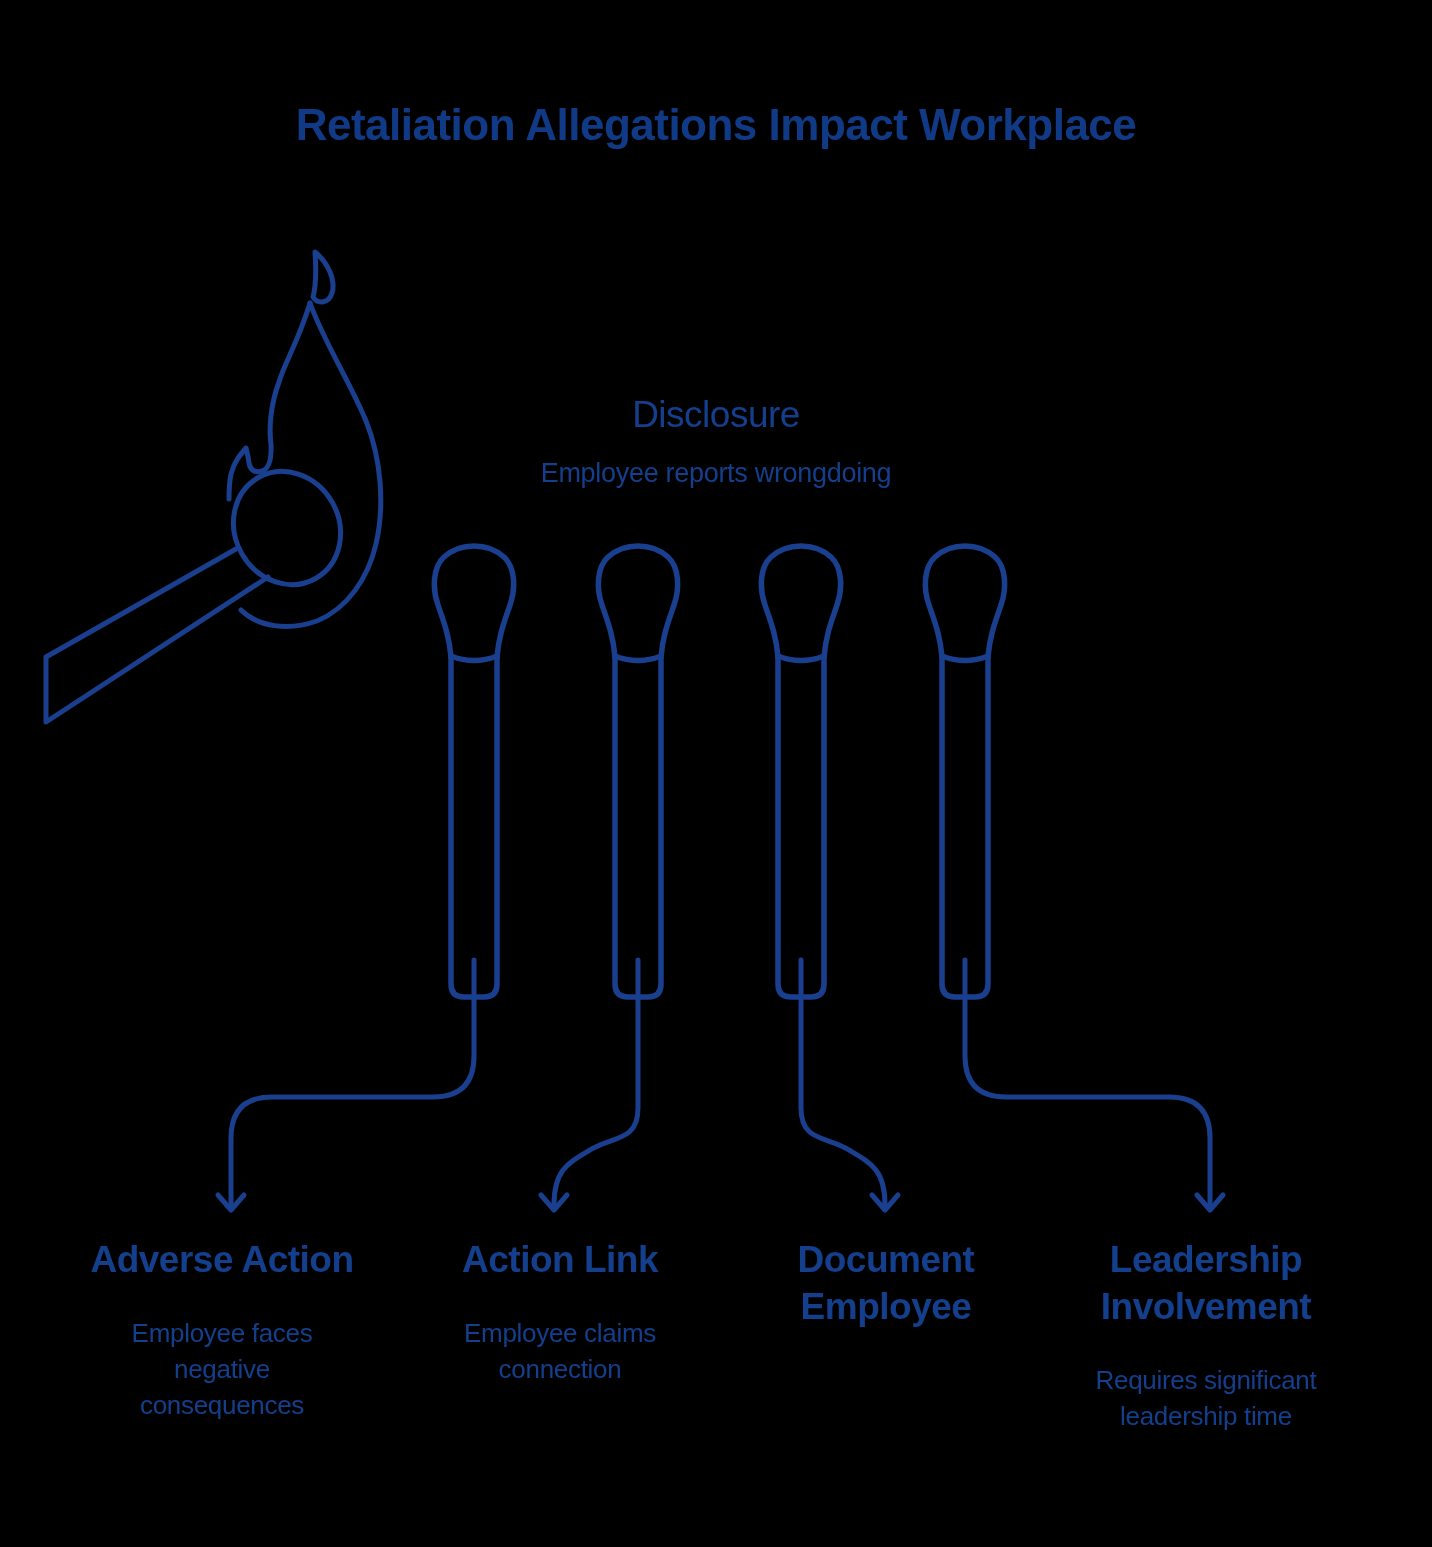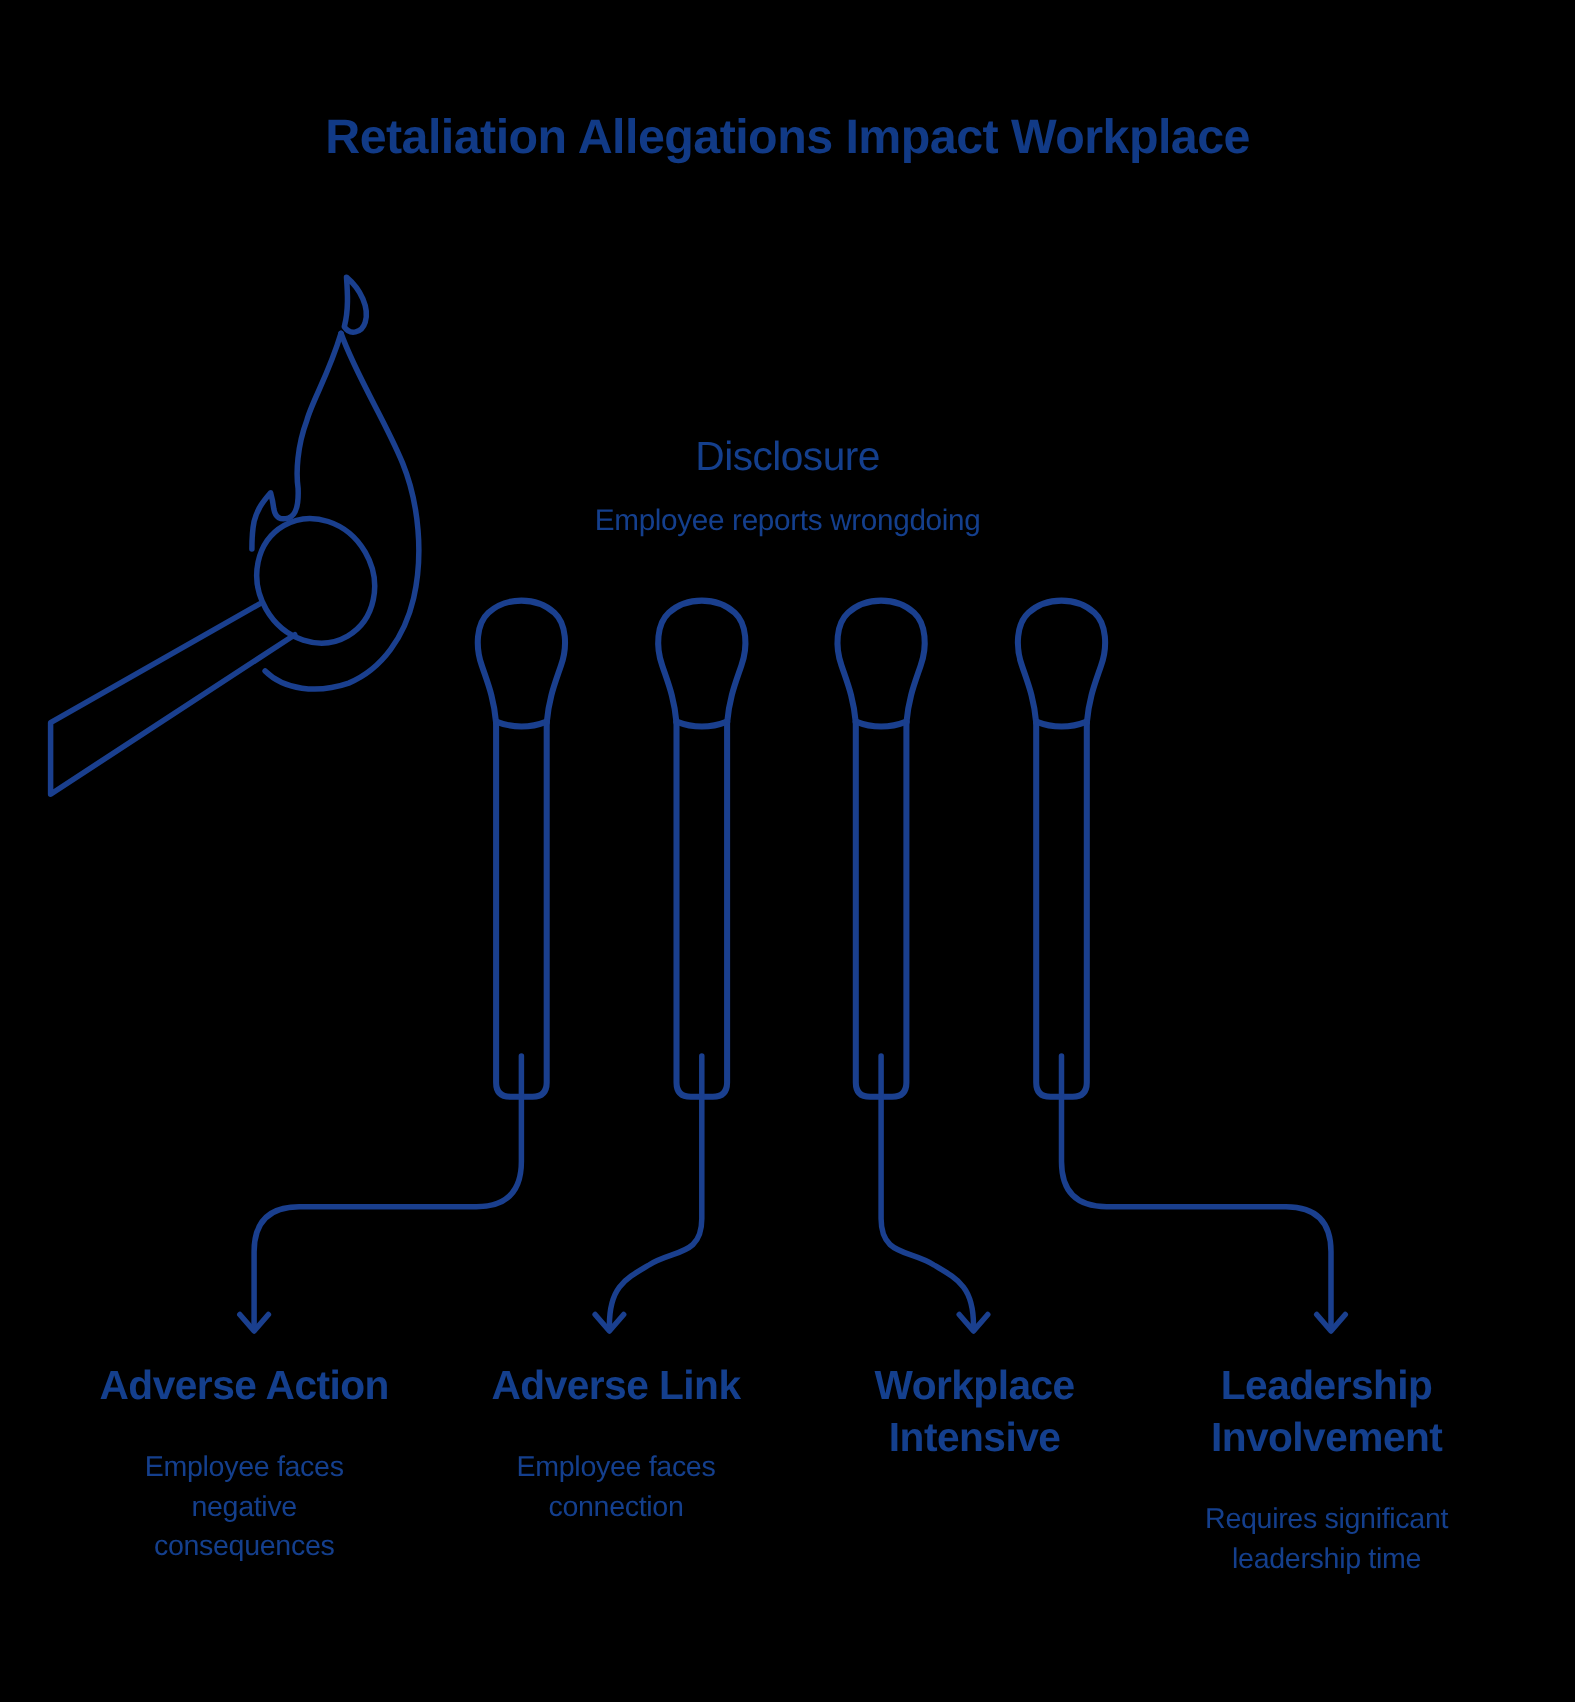--- a/index.html
+++ b/index.html
@@ -111,24 +111,24 @@
   </svg>
 
   <div class="source-heading">Disclosure</div>
   <div class="source-desc">Employee reports wrongdoing</div>
 
   <div class="outcome-col col-1">
     <div class="outcome-heading">Adverse Action</div>
     <div class="outcome-desc">Employee faces negative consequences</div>
   </div>
   <div class="outcome-col col-2">
-    <div class="outcome-heading">Adverse Link</div>
-    <div class="outcome-desc">Employee faces connection</div>
+    <div class="outcome-heading">Action Link</div>
+    <div class="outcome-desc">Employee claims connection</div>
   </div>
   <div class="outcome-col col-3">
-    <div class="outcome-heading">Workplace Intensive</div>
+    <div class="outcome-heading">Document Employee</div>
   </div>
   <div class="outcome-col col-4">
     <div class="outcome-heading">Leadership Involvement</div>
     <div class="outcome-desc">Requires significant leadership time</div>
   </div>
 
 </div>
 
 </body></html>

